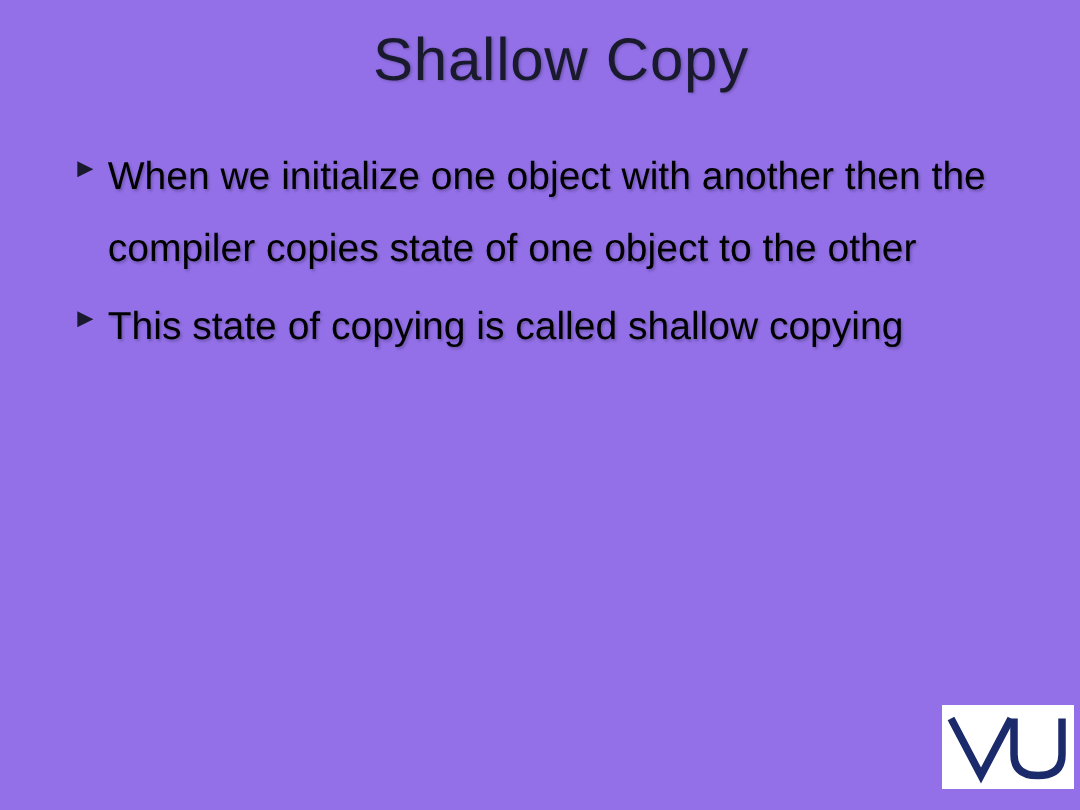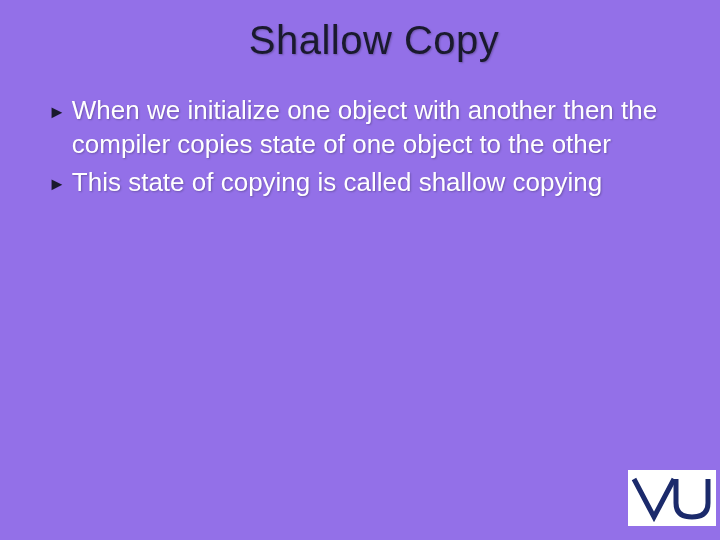--- a/index.html
+++ b/index.html
@@ -35,23 +35,23 @@
   .bullet-marker {
     flex: 0 0 auto;
     color: #1a1a2e;
     font-size: 18px;
     line-height: 34px;
     margin-right: 6px;
     position: relative;
     top: 2px;
   }
   .bullet-text {
-    color: #ffffff;
+    color: #000000;
     font-size: 26px;
-    line-height: 34px;
+    line-height: 48px;
     text-shadow: 1px 1px 2px rgba(0,0,0,0.25);
     max-width: 600px;
   }
   .logo {
     position: absolute;
     right: 18px;
     bottom: 14px;
     width: 88px;
     height: 56px;
     background: #fff;

